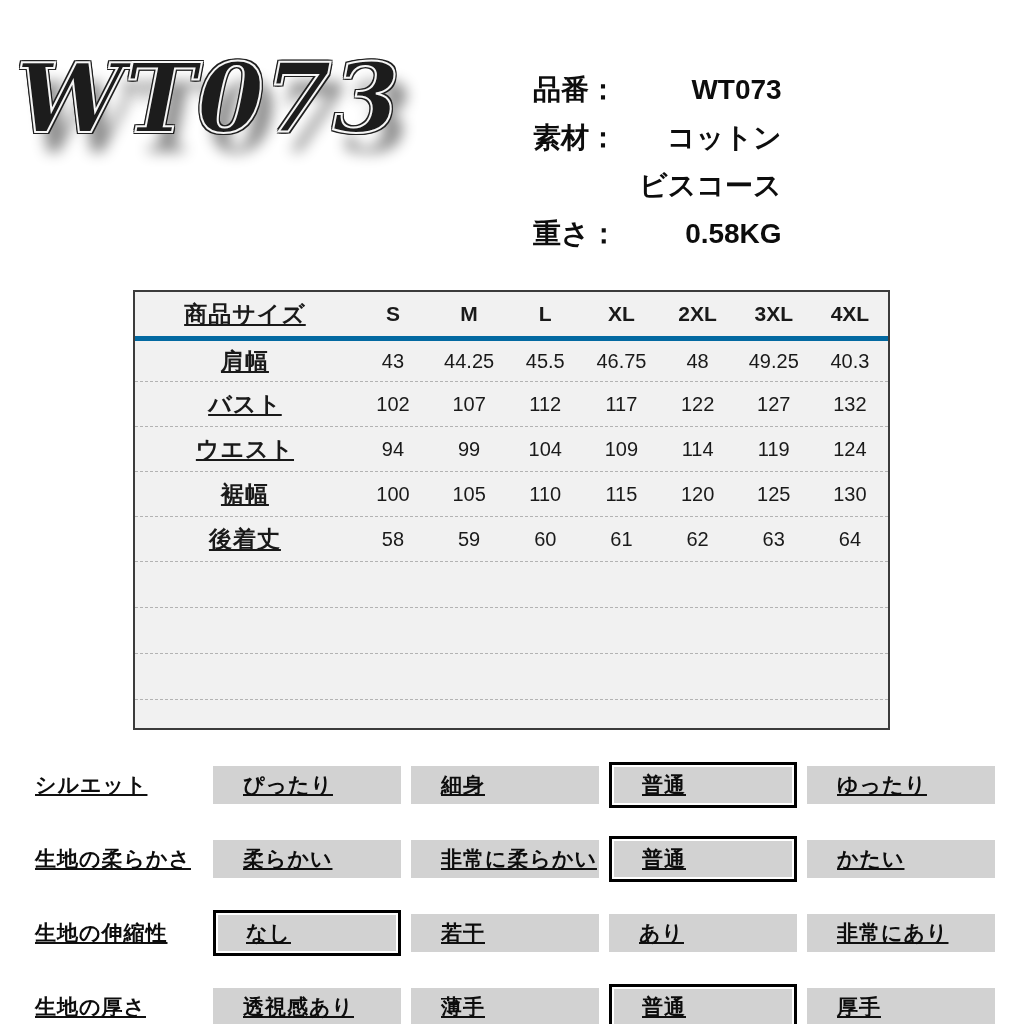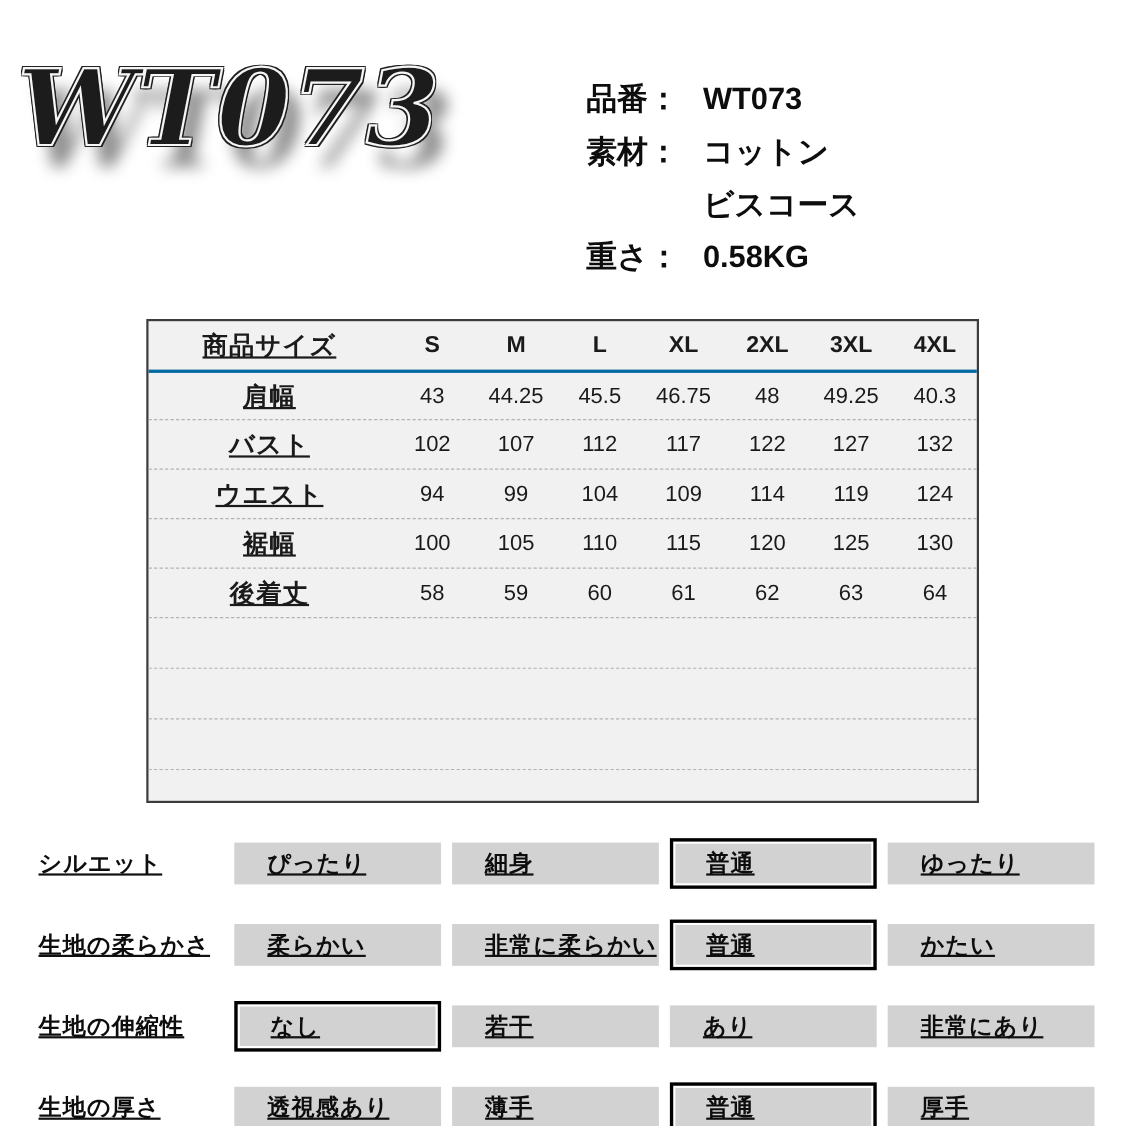--- a/index.html
+++ b/index.html
@@ -24,36 +24,36 @@
     text-shadow:
       -2px -2px 0 #202020, 2px -2px 0 #202020,
       -2px  2px 0 #202020, 2px  2px 0 #202020,
        0   -2px 0 #202020, 0    2px 0 #202020,
       -2px  0   0 #202020, 2px  0   0 #202020,
       12px 20px 14px rgba(0,0,0,0.45);
   }
 
   
   .product-info { position: absolute; left: 533px; top: 22px; }
-  .info-line { display: flex; align-items: center; height: 48px; }
+  .info-line { display: flex; align-items: center; height: 48px; justify-content: space-between; }
   .info-label { width: 106px; font-size: 28px; font-weight: bold; color: #0d0d0d; }
   .info-value { font-size: 28px; font-weight: bold; color: #0d0d0d; }
 
   
   .size-table {
     position: absolute; left: 133px; top: 246px;
     width: 757px; height: 440px;
     background: #f1f1f1;
     border: 2px solid #3c3c3c;
     display: flex; flex-direction: column;
   }
   .st-row { display: flex; align-items: center; flex: none; }
   .st-header { height: 44px; }
   .st-data { height: 45px; border-top: 1px dashed #b3b3b3; }
-  .st-data.first { border-top: 3px solid #0369a1; }
+  .st-data.first { border-top: 5px solid #0369a1; }
   .st-empty { height: 46px; border-top: 1px dashed #b3b3b3; }
   .st-empty.last { height: auto; flex: 1; }
   .st-cell { text-align: center; font-size: 20px; color: #1a1a1a; }
   .st-cell.lab { width: 29.2%; font-weight: bold; font-size: 23px; letter-spacing: 1px; text-decoration: underline; }
   .st-cell.val { width: 10.114%; }
   .st-header .st-cell.val { font-weight: bold; font-size: 21px; }
 
   
   .attributes { position: absolute; left: 35px; top: 716px; width: 960px; text-decoration: underline; }
   .attr-row {

